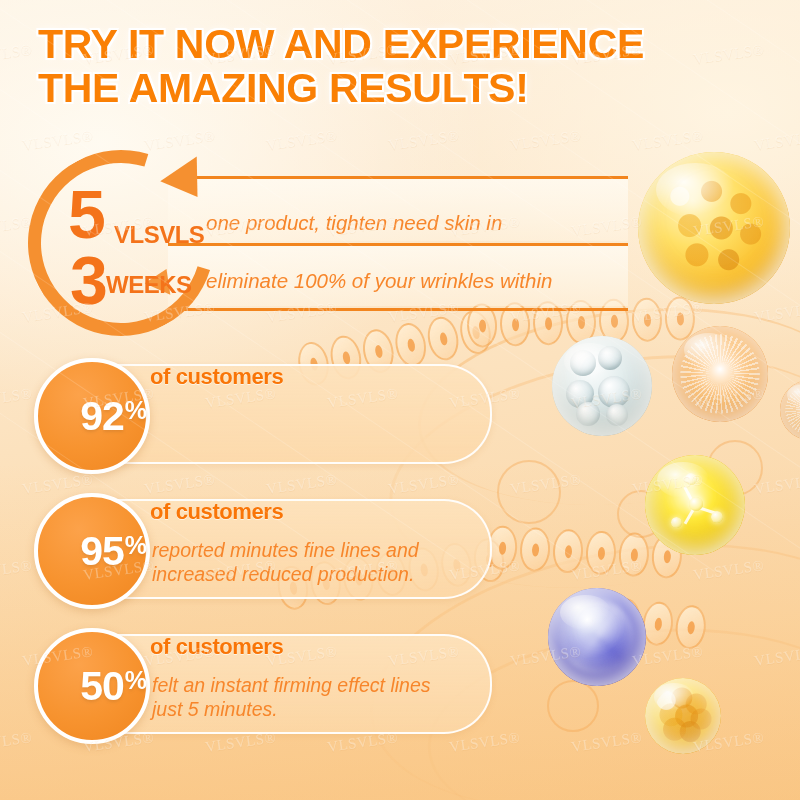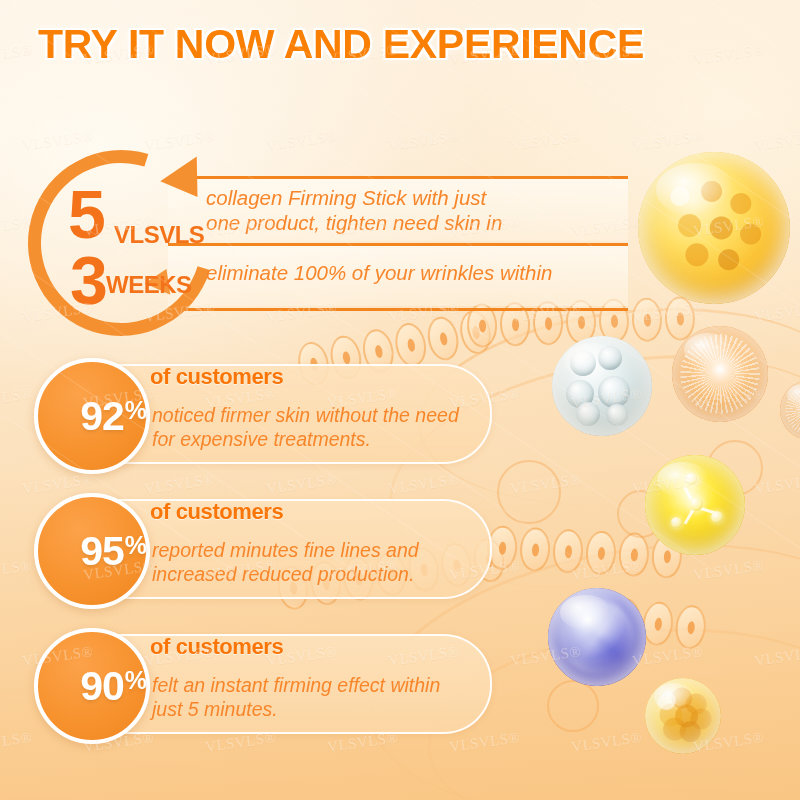--- a/index.html
+++ b/index.html
@@ -175,21 +175,21 @@
     font-family:"Liberation Sans", sans-serif;
   }
   .u1{left:86px;top:71px;}
   .u3{left:78px;top:121px;}
 
   .tline{
     position:absolute;color:#F7862B;font-style:italic;font-size:20.5px;line-height:1.22;
     font-family:"Liberation Sans", sans-serif;white-space:nowrap;
   }
   .t1{left:178px;top:35px;}
-  .t2{left:178px;top:110px;}
+  .t2{left:178px;top:118px;}
 
   
   .stat{position:absolute;left:22px;width:470px;height:110px;}
   .s1{top:358px;}
   .s2{top:493px;}
   .s3{top:628px;}
   .pill{
     position:absolute;left:48px;top:6px;right:0;height:96px;border-radius:48px;
     background:linear-gradient(to bottom,rgba(253,226,188,.92),rgba(252,216,168,.80));
     border:2px solid rgba(255,255,255,.92);
@@ -330,20 +330,21 @@
   </div>
 
   <div class="sphere honey" style="left:645px;top:678px;width:76px;height:76px;">
     <div class="comb"></div>
       <div class="gloss"></div>
       <div class="shell"></div>
   </div>
 
   <div class="headline">
     <span>TRY IT NOW AND EXPERIENCE</span>
+    <span class="l2">THE AMAZING RESULTS!</span>
   </div>
 
   <div class="timing">
     <div class="band band1"></div>
     <div class="band band2"></div>
 
     <div class="hline hl1"></div>
     <div class="hline hl2"></div>
     <div class="hline hl3"></div>
 
@@ -351,41 +352,37 @@
     <div class="ring-arrow"></div>
     <div class="ring-tail"></div>
 
     <div class="bignum n5">5</div>
     <div class="unit u1">VLSVLS</div>
 
     <div class="bignum n3">3</div>
     <div class="unit u3">WEEKS</div>
 
     <div class="tline t1">
-      <span>collagen Firming Stick with just</span><br>
+      <br>
       <span>one product, tighten need skin in</span>
     </div>
     <div class="tline t2">
       <span>eliminate 100% of your wrinkles within</span>
     </div>
   </div>
 
   <div class="stat s1">
     <div class="pill"></div>
     <div class="badge">
       <span class="pct">
         <span>92</span>
           <span class="sym">%</span>
       </span>
     </div>
     <div class="stat-head">of customers</div>
-    <div class="stat-sub">
-      <span>noticed firmer skin without the need</span><br>
-      <span>for expensive treatments.</span>
-    </div>
   </div>
 
   <div class="stat s2">
     <div class="pill"></div>
     <div class="badge">
       <span class="pct">
         <span>95</span>
           <span class="sym">%</span>
       </span>
     </div>
@@ -393,27 +390,27 @@
     <div class="stat-sub">
       <span>reported minutes fine lines and</span><br>
       <span>increased reduced production.</span>
     </div>
   </div>
 
   <div class="stat s3">
     <div class="pill"></div>
     <div class="badge">
       <span class="pct">
-        <span>90</span>
+        <span>50</span>
           <span class="sym">%</span>
       </span>
     </div>
     <div class="stat-head">of customers</div>
     <div class="stat-sub">
-      <span>felt an instant firming effect within</span><br>
+      <span>felt an instant firming effect lines</span><br>
       <span>just 5 minutes.</span>
     </div>
   </div>
 
   <div class="wm" id="wm">
       <span style="left: 1px; top: 86px;">VLSVLS®</span>
       <span style="left: 123px; top: 86px;">VLSVLS®</span>
       <span style="left: 245px; top: 86px;">VLSVLS®</span>
       <span style="left: 367px; top: 86px;">VLSVLS®</span>
       <span style="left: 489px; top: 86px;">VLSVLS®</span>

